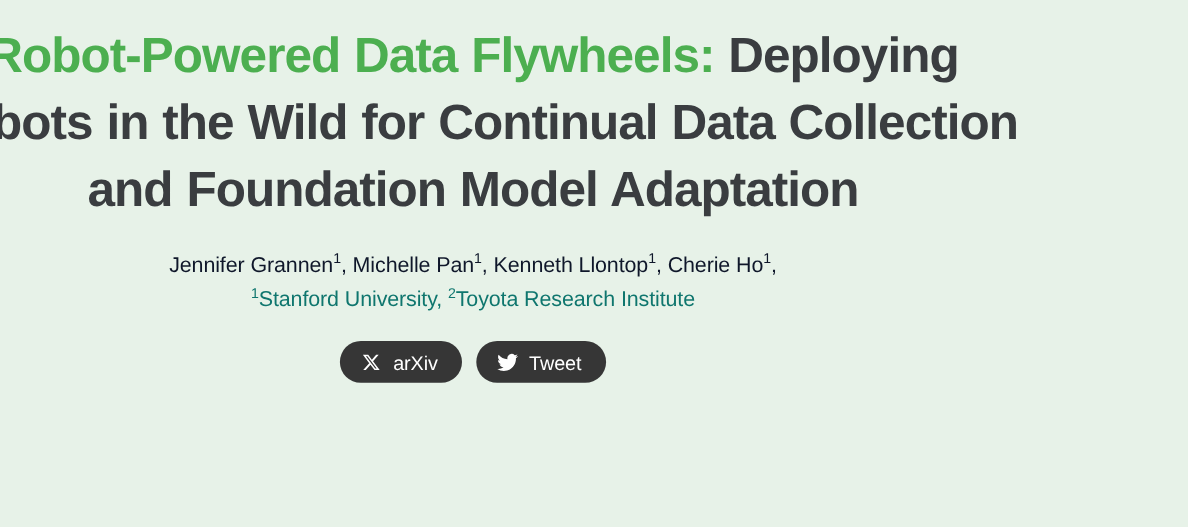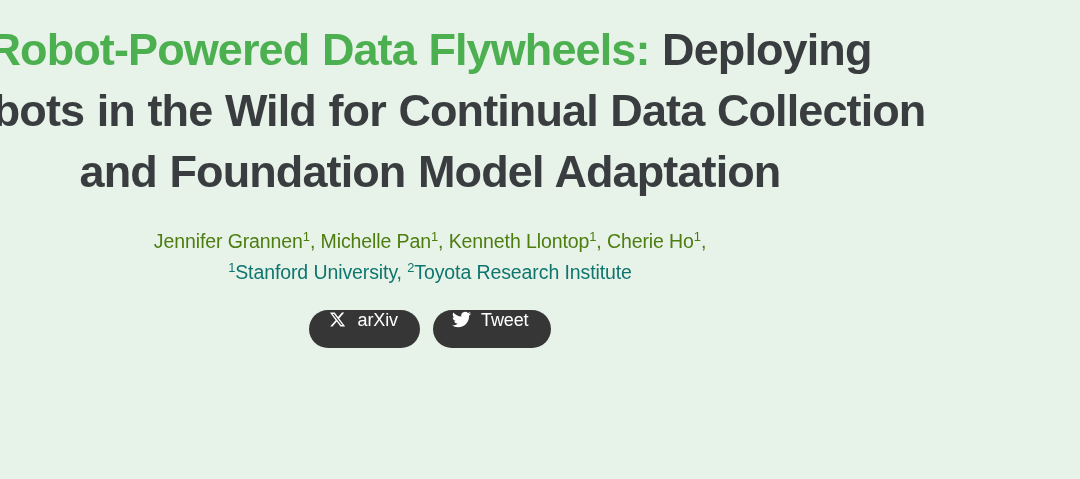--- a/index.html
+++ b/index.html
@@ -42,21 +42,21 @@
     word-spacing: 1px;
   }
   .title .hl {
     color: #4caf50;
   }
 
   
   .authors {
     margin-top: 24px;
     text-align: center;
-    color: #4d7c0f;
+    color: #0f172a;
     font-size: 19.5px;
     line-height: 31px;
     letter-spacing: -0.1px;
   }
   .authors .line {
     display: block;
     white-space: nowrap;
   }
   sup {
     font-size: 0.66em;
@@ -78,21 +78,21 @@
   .links {
     margin-top: 23px;
     display: flex;
     flex-direction: row;
     justify-content: center;
     align-items: center;
     gap: 13px;
   }
   .pill {
     display: inline-flex;
-    align-items: flex-start;
+    align-items: center;
     gap: 10px;
     background: #363636;
     color: #ffffff;
     border: none;
     border-radius: 22px;
     height: 38px;
     padding: 0 22px 0 19px;
     font-size: 18px;
     letter-spacing: -0.1px;
     cursor: pointer;

